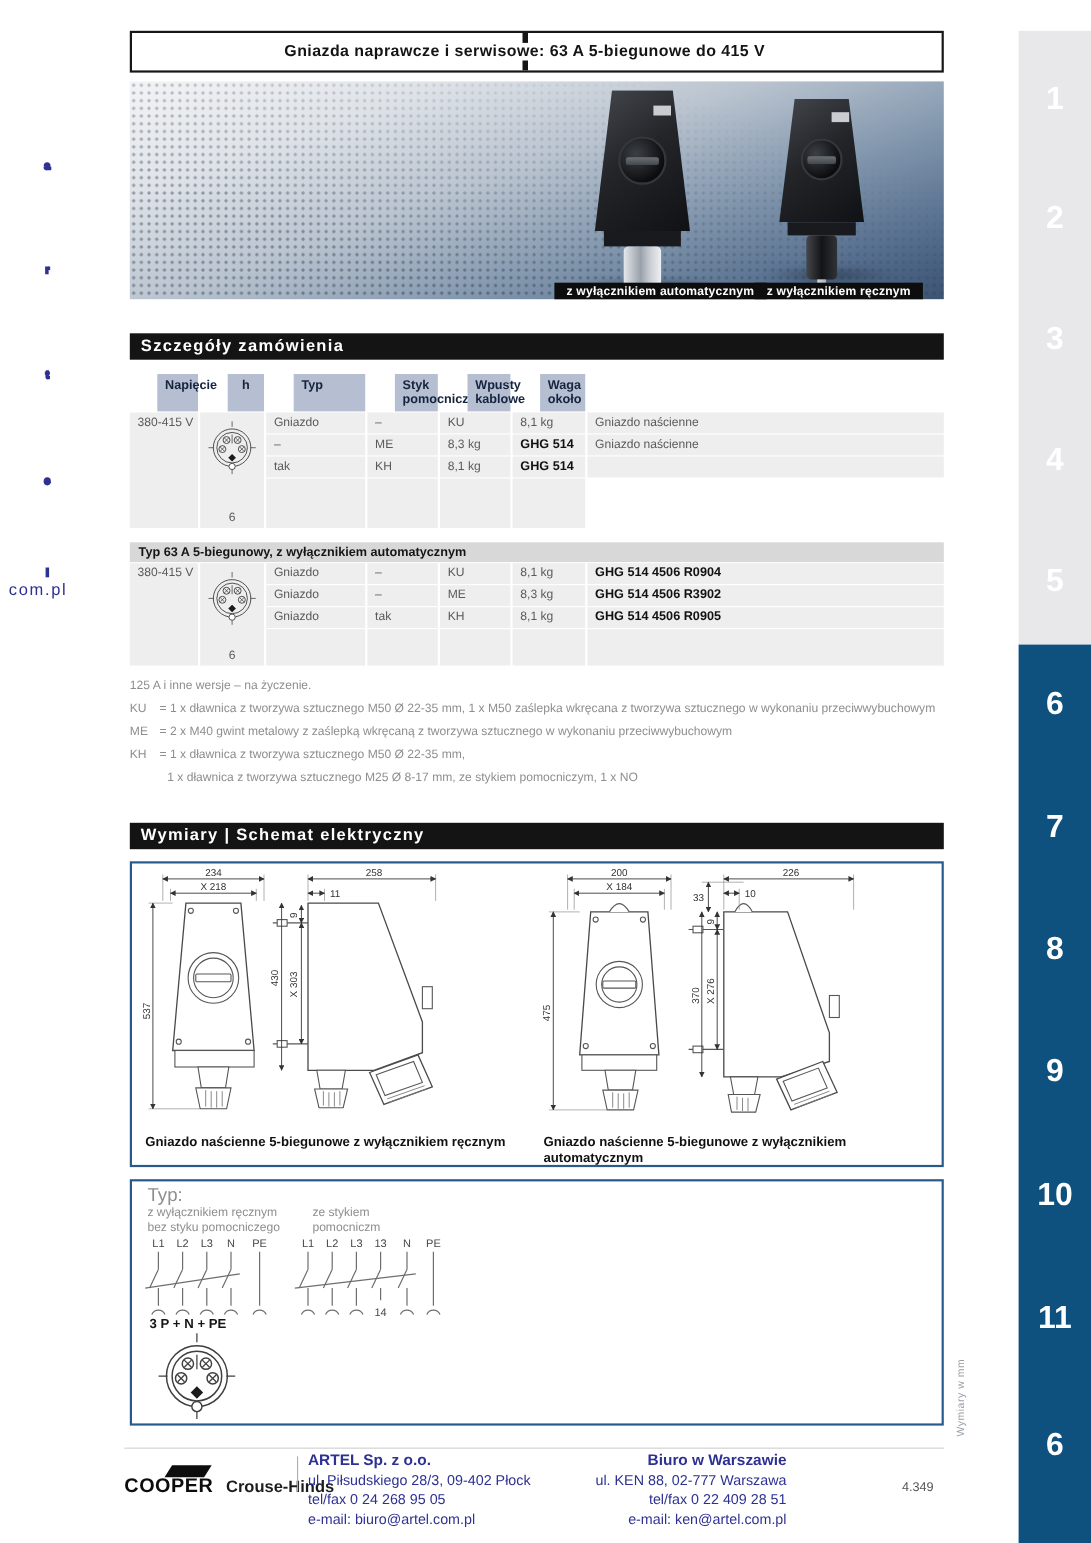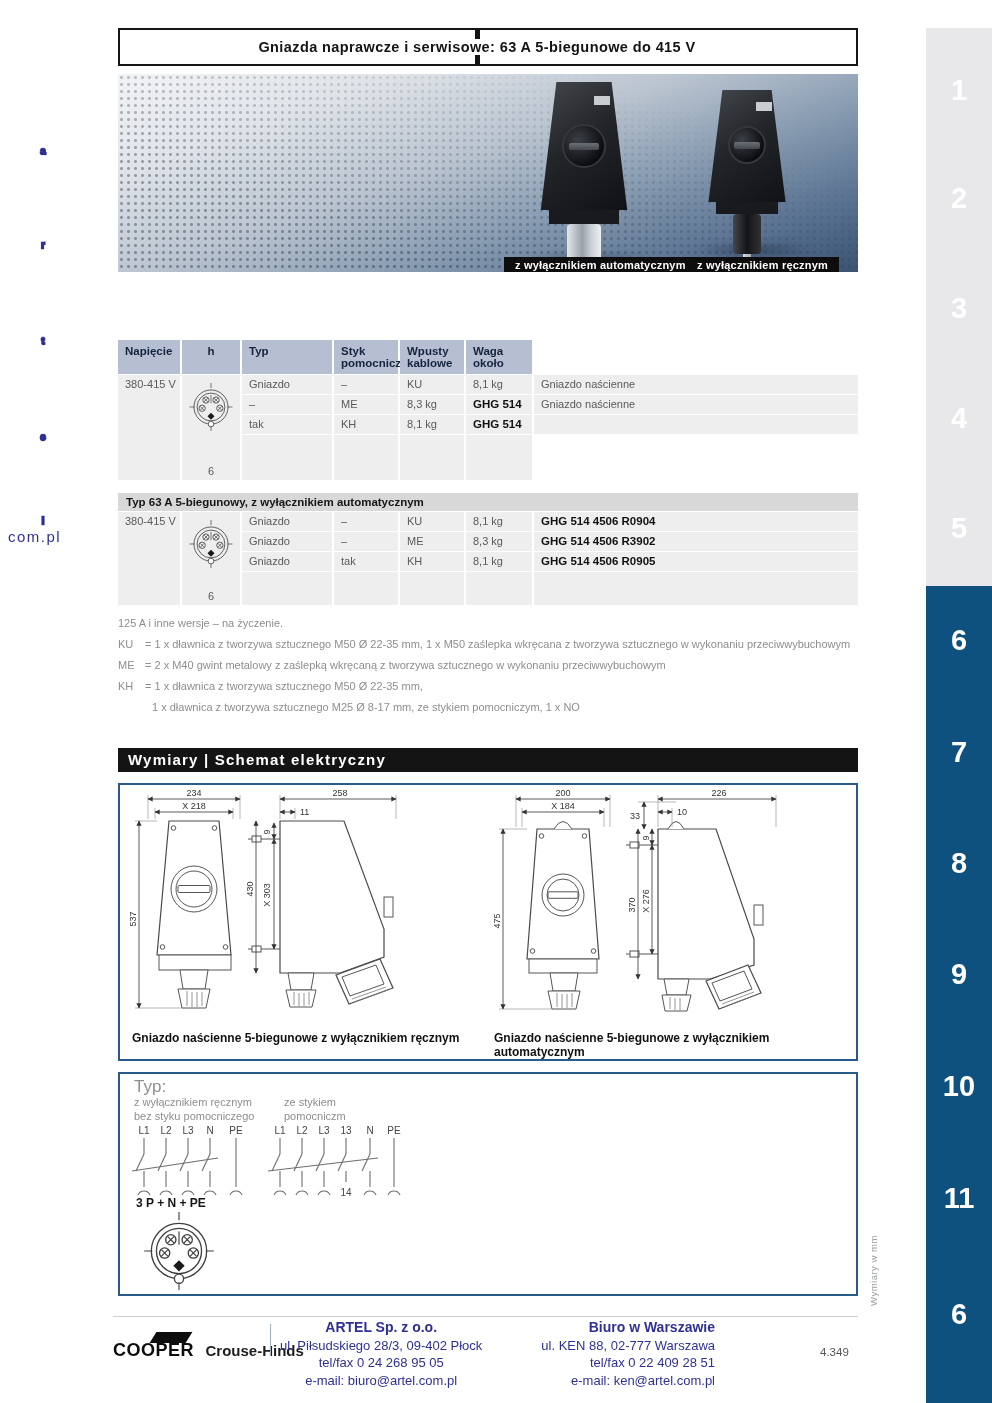--- a/index.html
+++ b/index.html
@@ -49,21 +49,21 @@
                  font-weight:bold; padding:2px 11px 3px; letter-spacing:.2px; }
 
   
   .black-bar { position:absolute; left:118px; width:740px; height:24px; background:#141414;
                color:#fff; font-size:15px; font-weight:bold; letter-spacing:1.2px;
                line-height:24px; padding-left:10px; }
 
   
   .table-wrap { position:absolute; left:118px; top:340px; width:740px; }
   .tgrid { display:grid; grid-template-columns:62px 58px 90px 64px 64px 66px 1fr; column-gap:2px; row-gap:1px; }
-  .th { background:#b5bfd1; color:#15243e; font-size:11.5px; font-weight:bold; padding:5px 0 5px 7px; }
+  .th { background:#b5bfd1; color:#15243e; font-size:11.5px; font-weight:bold; padding:5px 0 5px 7px;margin-left:25px; }
   .th-center { text-align:center; padding-left:0; }
   .sec-title { background:#d8d8d8; font-size:11.5px; font-weight:bold; color:#151515;
                padding:3px 8px; margin-top:3px; }
   .sec-block { margin-top:1px; }
   .td { background:#eeeeee; font-size:11px; color:#5a5a5a; padding-left:7px; line-height:19px; height:19px; }
   .td-fill { background:#eeeeee; }
   .td-volt { grid-row:1 / 5; line-height:19px; padding-left:7px; background:#eeeeee; font-size:11px; color:#5a5a5a; }
   .td-icon { grid-row:1 / 5; background:#eeeeee; display:flex; flex-direction:column;
              align-items:center; justify-content:space-between; padding:6px 0 3px; }
   .td-icon .pole-count { font-size:11px; color:#5a5a5a; }
@@ -113,21 +113,21 @@
   
   .footer-rule { position:absolute; left:113px; top:1316px; width:745px; height:1px; background:#cfcfcf; }
   .cooper { position:absolute; left:113px; top:1340px; white-space:nowrap; }
   .cooper-swoosh { position:absolute; left:40px; top:-8px; width:36px; height:11px; background:#0d0d0d;
                    transform:skewX(-32deg); }
   .cooper-main { font-size:18px; font-weight:bold; color:#0d0d0d; letter-spacing:.5px; }
   .cooper-sub { font-size:15px; font-weight:600; color:#1c1c1c; margin-left:7px; }
   .foot-divider { position:absolute; left:270px; top:1324px; width:1px; height:32px; background:#9fb0c0; }
   .foot-block { position:absolute; top:1319px; color:#2e3192; font-size:13px; line-height:17.5px; }
   .foot-name { font-size:14px; font-weight:bold; }
-  .fb-artel { left:280px;text-align:center; }
+  .fb-artel { left:280px; }
   .fb-warszawa { left:450px; width:265px; text-align:right; }
   .page-num { position:absolute; left:820px; top:1346px; font-size:11.5px; color:#555; }
 </style>
 </head>
 <body>
 
 <div class="page">
 
   <svg class="artel-logo" width="82" height="470" viewBox="0 0 82 470">
     <text x="41" y="92" text-anchor="middle" font-size="112" fill="none" stroke="#2e3192" stroke-width="2.4">a</text>
@@ -182,20 +182,21 @@
           </div>
       </div>
       <div class="dev-flange" style="width:62px; height:12px;"></div>
       <div class="dev-gland gland-dark" style="width:28px; height:40px;"></div>
       <div class="dev-tip" style="width:8px; height:8px;"></div>
     </div>
     <div class="photo-label" style="left:386px;">z wyłącznikiem automatycznym</div>
     <div class="photo-label" style="left:568px;">z wyłącznikiem ręcznym</div>
   </div>
 
+  <div class="black-bar" style="top:303px">Szczegóły zamówienia</div>
 
   <div class="table-wrap">
     <div class="tgrid">
       <div class="th">Napięcie</div>
       <div class="th th-center">h</div>
       <div class="th">Typ</div>
       <div class="th">Styk pomocniczy</div>
       <div class="th">Wpusty kablowe</div>
       <div class="th">Waga około</div>
     </div>

